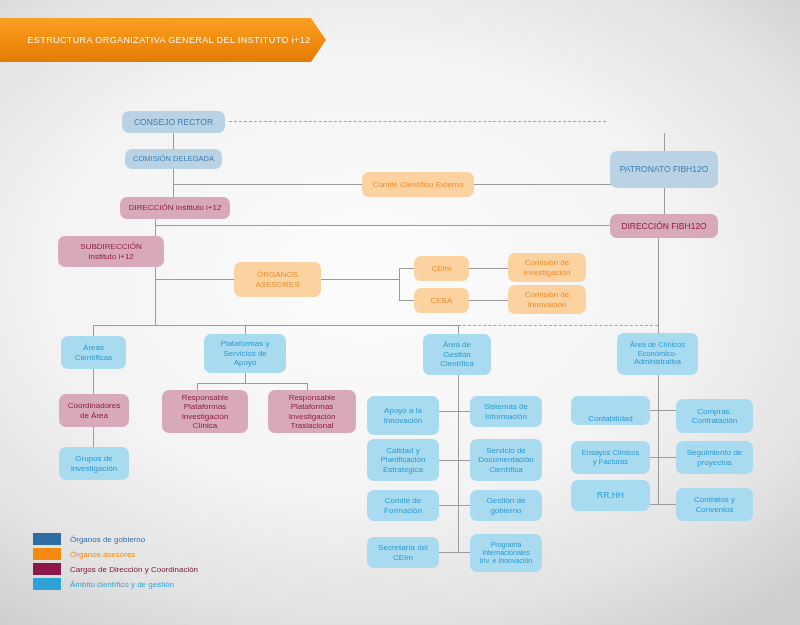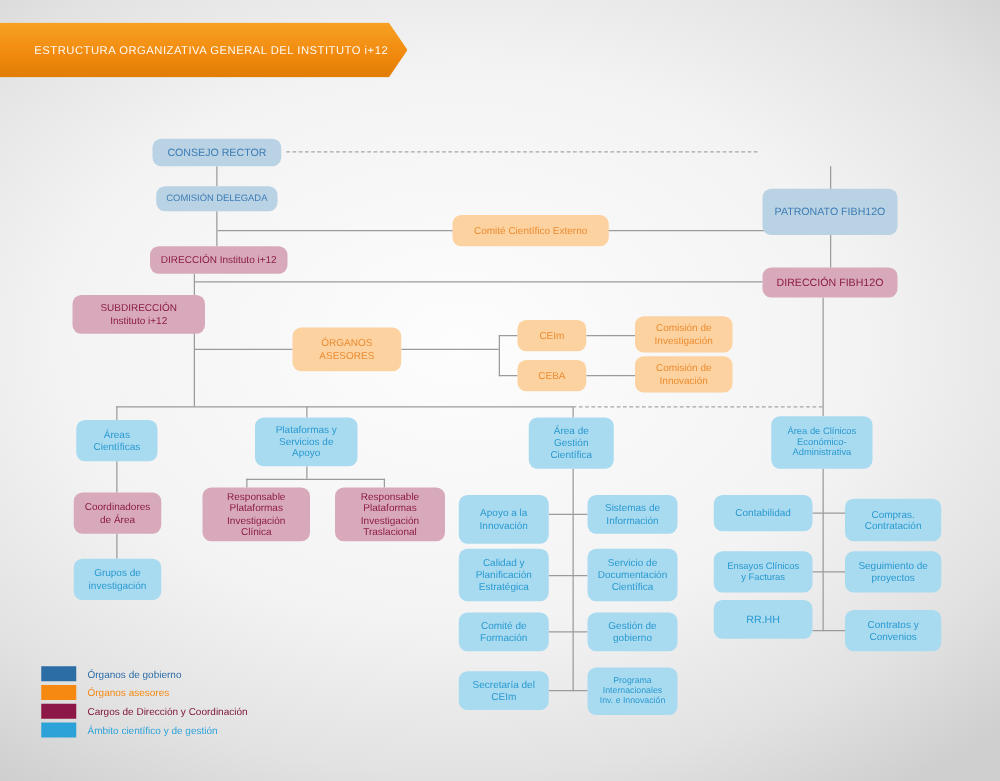--- a/index.html
+++ b/index.html
@@ -98,21 +98,21 @@
 
   <div class="node blue fs85" style="left:122px;top:111px;width:103px;height:22px;">
       <span>CONSEJO RECTOR</span>
     </div>
   <div class="node blue fs85" style="left:610px;top:111px;width:108px;height:37px;margin-top:40px;">
       <span>PATRONATO FIBH12O</span>
     </div>
   <div class="node blue fs75" style="left:125px;top:149px;width:97px;height:20px;">
       <span>COMISIÓN DELEGADA</span>
     </div>
-  <div class="node orange" style="left:362px;top:172px;width:125px;height:25px;">
+  <div class="node orange" style="left:362px;top:172px;width:112px;height:25px;">
       <span>Comité Científico Externo</span>
     </div>
   <div class="node pink" style="left:120px;top:197px;width:110px;height:22px;">
       <span>DIRECCIÓN Instituto i+12</span>
     </div>
   <div class="node pink fs85" style="left:610px;top:214px;width:108px;height:24px;">
       <span>DIRECCIÓN FIBH12O</span>
     </div>
   <div class="node pink" style="left:58px;top:236px;width:106px;height:31px;">
       <span>SUBDIRECCIÓN Instituto i+12</span>
@@ -173,21 +173,21 @@
     </div>
   <div class="node cyan" style="left:470px;top:490px;width:72px;height:31px;">
       <span>Gestión de gobierno</span>
     </div>
   <div class="node cyan" style="left:367px;top:537px;width:72px;height:31px;">
       <span>Secretaría del CEIm</span>
     </div>
   <div class="node cyan fs7" style="left:470px;top:534px;width:72px;height:38px;">
       <span>Programa Internacionales Inv. e Innovación</span>
     </div>
-  <div class="node cyan" style="left:571px;top:396px;width:79px;height:29px;">
+  <div class="node cyan" style="left:571px;top:396px;width:79px;height:29px;align-items:flex-end;">
       <span>Contabilidad</span>
     </div>
   <div class="node cyan" style="left:676px;top:399px;width:77px;height:34px;">
       <span>Compras. Contratación</span>
     </div>
   <div class="node cyan fs75" style="left:571px;top:441px;width:79px;height:33px;">
       <span>Ensayos Clínicos y Facturas</span>
     </div>
   <div class="node cyan" style="left:676px;top:441px;width:77px;height:33px;">
       <span>Seguimiento de proyectos</span>

